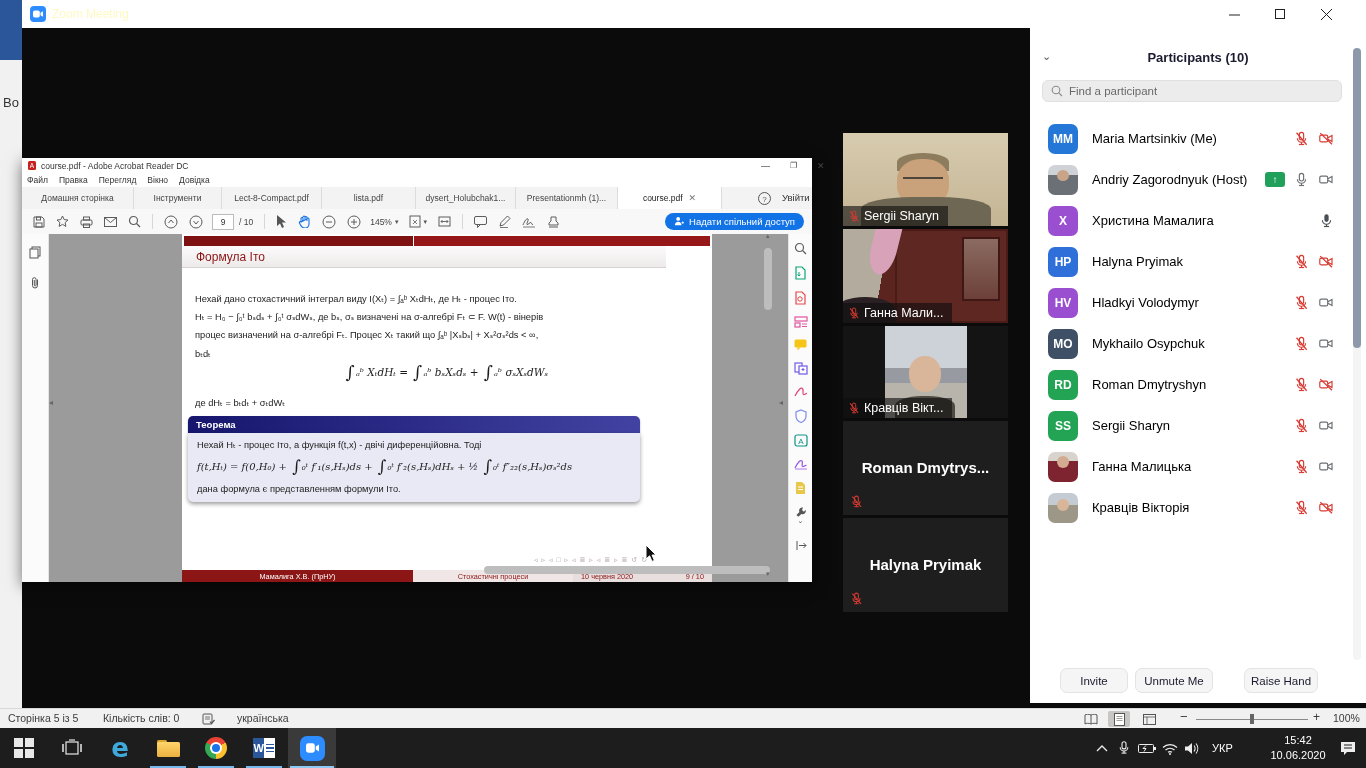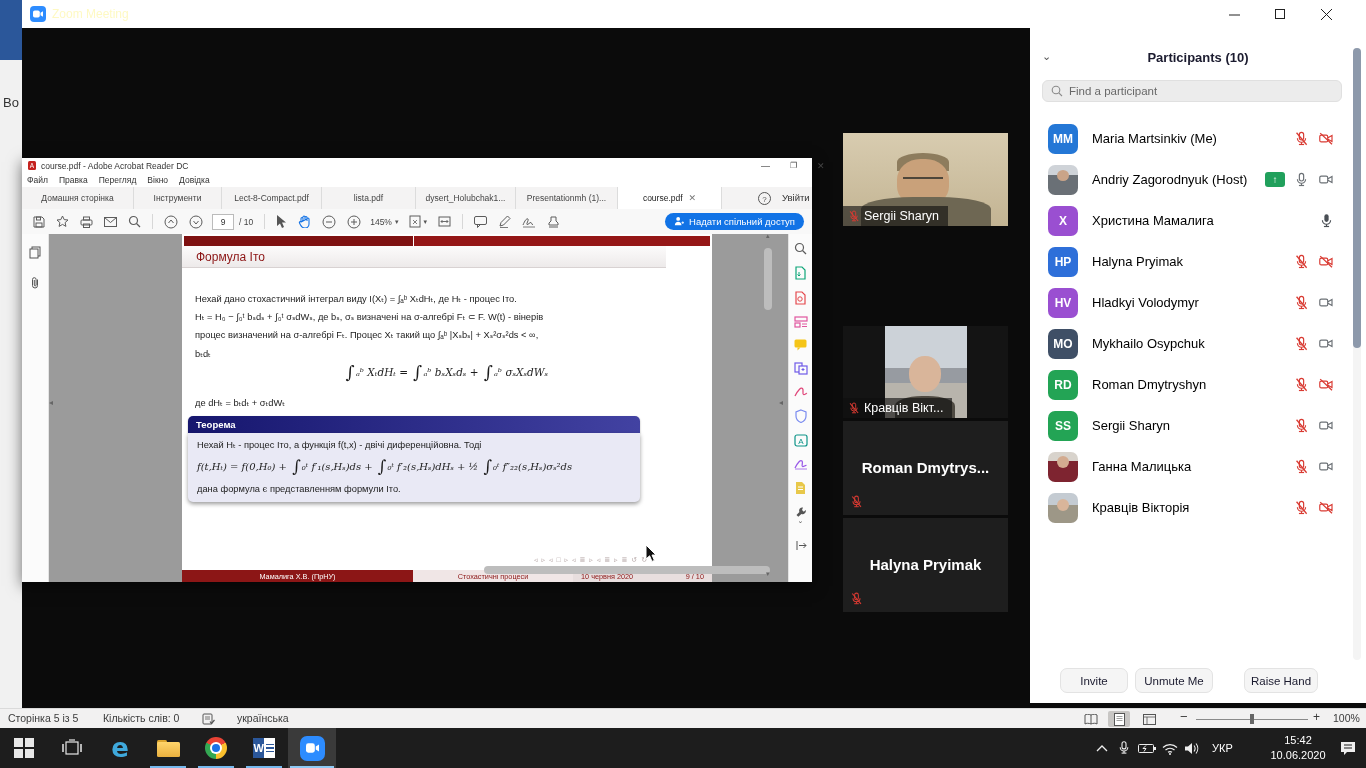--- a/index.html
+++ b/index.html
@@ -436,20 +436,34 @@
         <div class="glass"></div>
         <div class="sh"></div>
       </div>
     <div class="tlabel">
       <svg class="red" width="12" height="12">
           <use href="#s-mic-off"></use>
         </svg>
       <span>Sergii Sharyn</span>
     </div>
   </div>
+  <div class="abs tile" style="top:229px;height:94px">
+    <div class="art2">
+        <div class="cab"></div>
+        <div class="glass"></div>
+        <div class="drape"></div>
+        <div class="sh"></div>
+      </div>
+    <div class="tlabel">
+      <svg class="red" width="12" height="12">
+          <use href="#s-mic-off"></use>
+        </svg>
+      <span>Ганна Мали...</span>
+    </div>
+  </div>
   <div class="abs tile" style="top:326px;height:92px;background:#141414">
     <div class="art3p">
         <div class="hair"></div>
         <div class="face"></div>
         <div class="top"></div>
       </div>
     <div class="tlabel">
       <svg class="red" width="12" height="12">
           <use href="#s-mic-off"></use>
         </svg>

